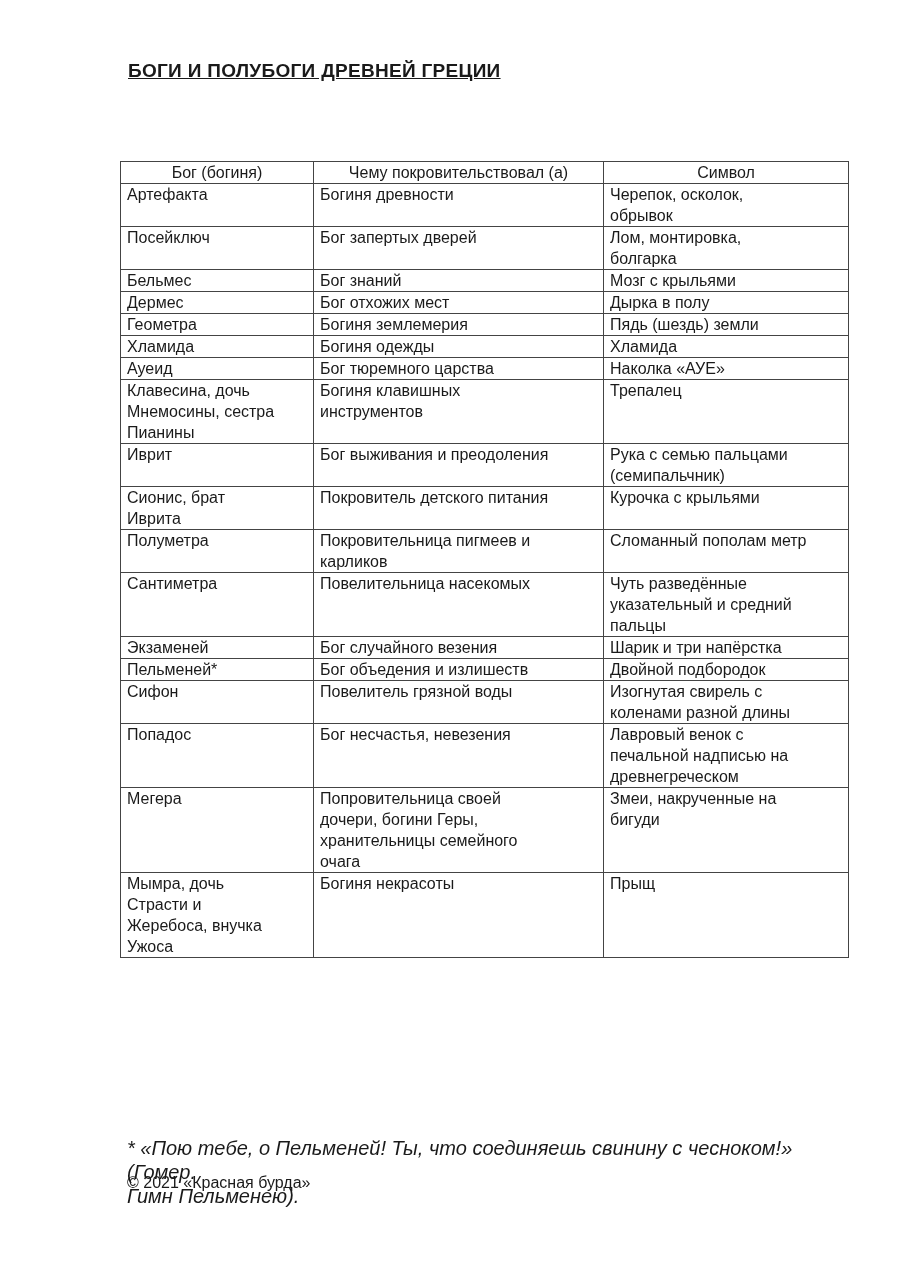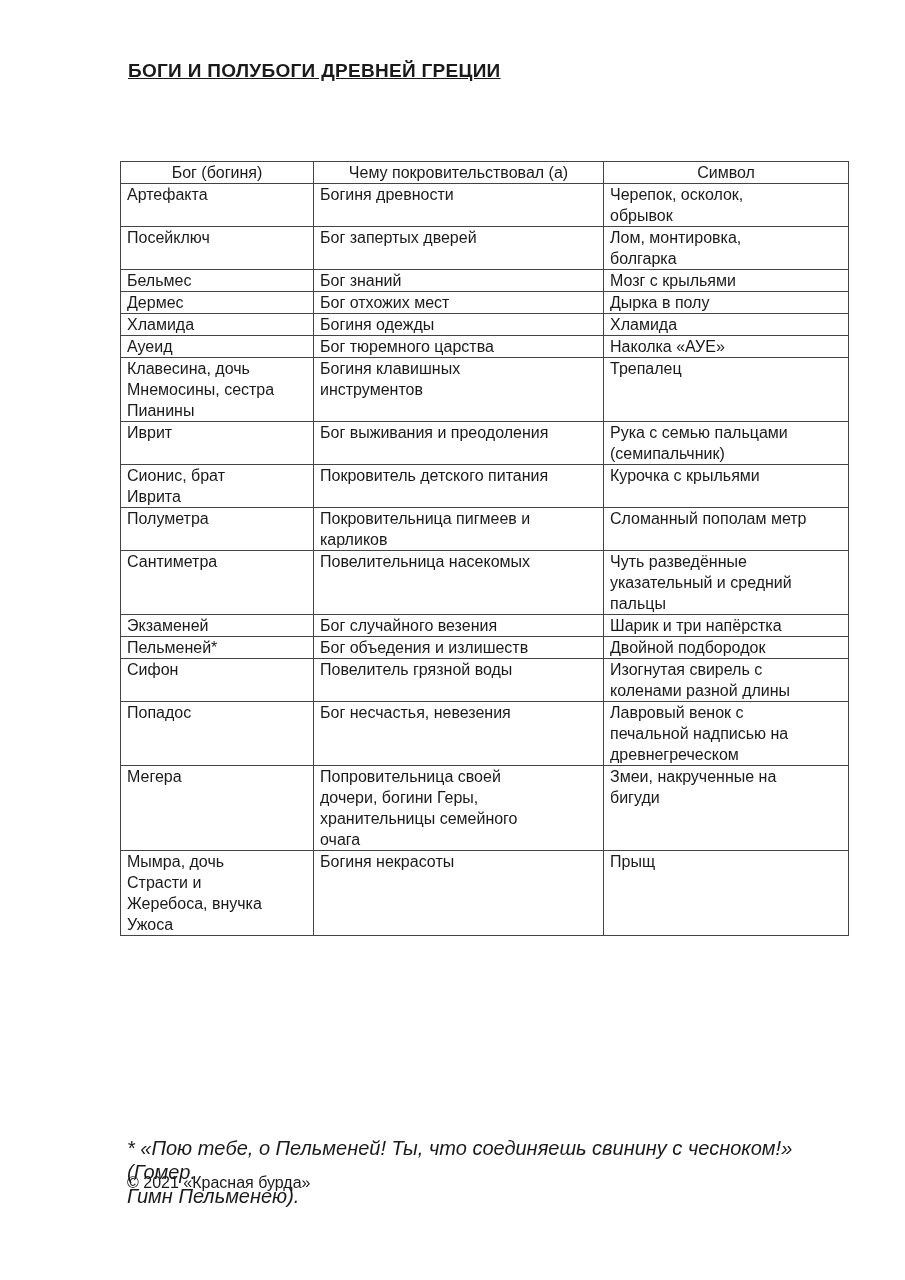--- a/index.html
+++ b/index.html
@@ -106,20 +106,25 @@
       <td>Бельмес</td>
       <td>Бог знаний</td>
       <td>Мозг с крыльями</td>
     </tr>
     <tr>
       <td>Дермес</td>
       <td>Бог отхожих мест</td>
       <td>Дырка в полу</td>
     </tr>
     <tr>
+      <td>Геометра</td>
+      <td>Богиня землемерия</td>
+      <td>Пядь (шездь) земли</td>
+    </tr>
+    <tr>
       <td>Хламида</td>
       <td>Богиня одежды</td>
       <td>Хламида</td>
     </tr>
     <tr>
       <td>Ауеид</td>
       <td>Бог тюремного царства</td>
       <td>Наколка «АУЕ»</td>
     </tr>
     <tr>

